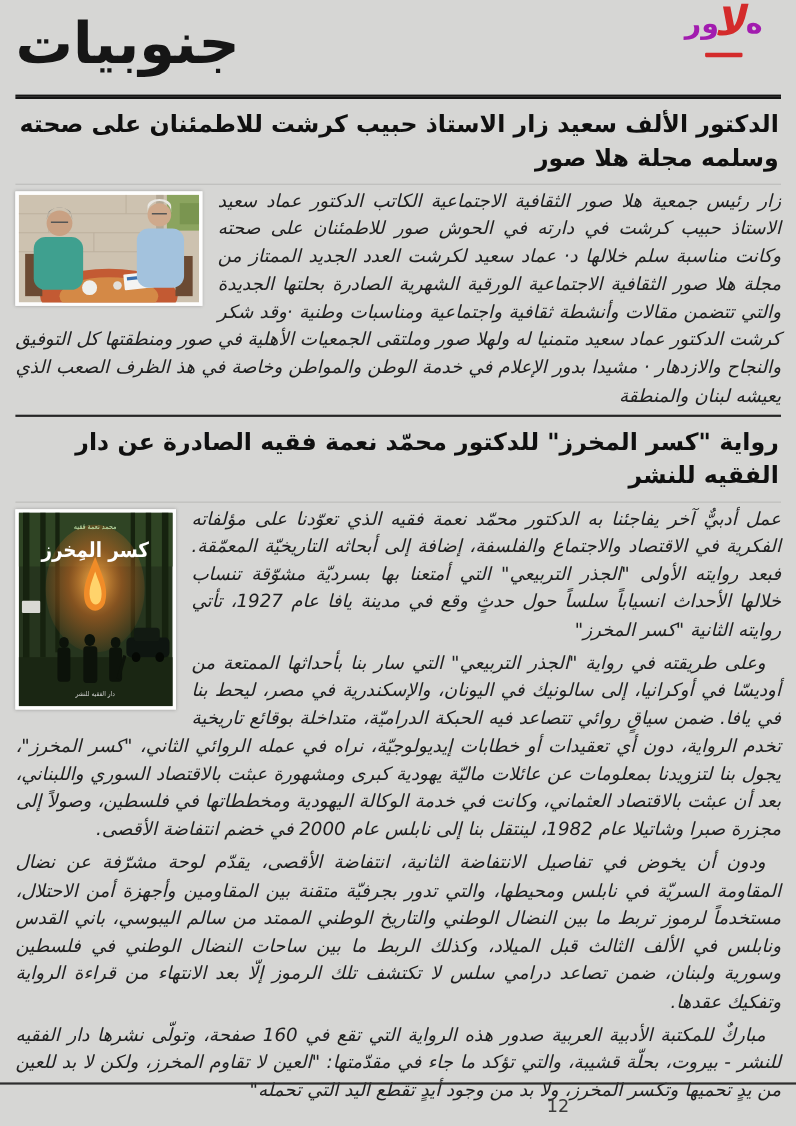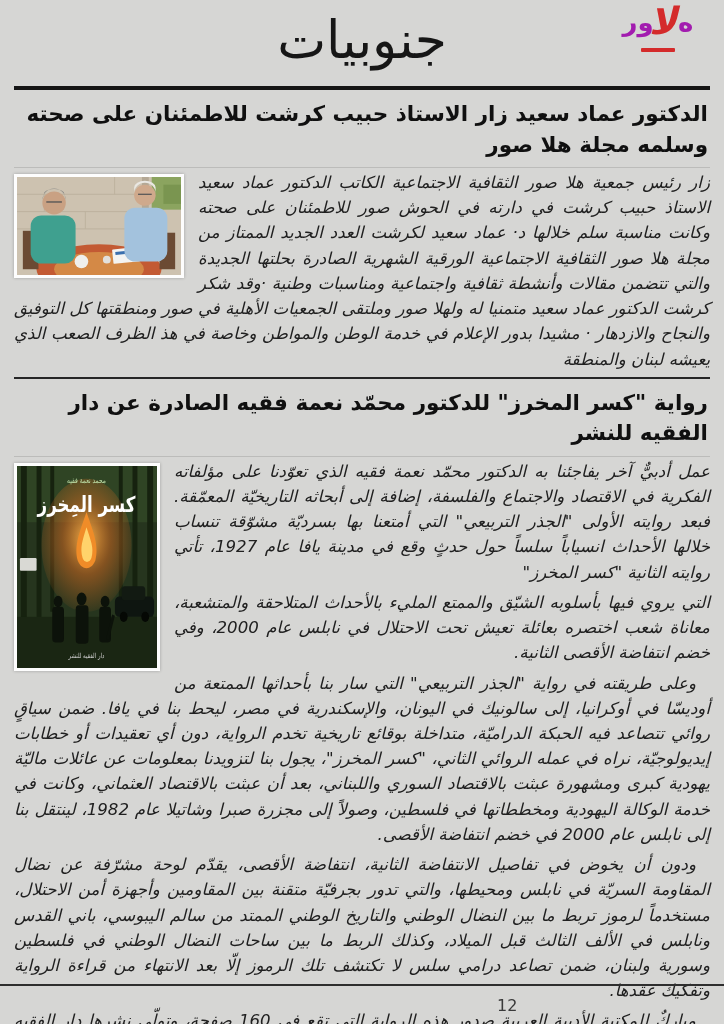--- a/index.html
+++ b/index.html
@@ -10,23 +10,23 @@
     color:#1c1c1c;
     direction:rtl;
     position:relative;
     overflow:hidden;
   }
   .page { padding:0 14px; position:relative; }
 
   
   .masthead { position:relative; height:84px; }
   .page-title {
-    text-align:center;
+    text-align:left;
     font-size:52px;
-    font-weight:400;
+    font-weight:700;
     line-height:80px;
     letter-spacing:0;
     color:#161616;
   }
   .logo-box { position:absolute; top:6px; right:2px; width:100px; text-align:center; }
   .logo-line { font-weight:bold; font-size:26px; line-height:30px; white-space:nowrap; }
   .logo-green { color:#a21caf; }
   .logo-red  { color:#d42b2b; display:inline-block; transform:skewX(-14deg) scale(1.25); font-size:30px; margin:0 1px; }
   .logo-accent { display:inline-block; width:34px; height:4px; background:#d42b2b; border-radius:1px; margin-top:1px; }
 
@@ -58,42 +58,42 @@
   .indent { text-indent:14px; }
 
   .float-img {
     float:left;
     background:#fff;
     border:3px solid #fdfdfd;
     box-shadow:0 0 3px rgba(0,0,0,.25);
     margin:4px 14px 4px 0;
   }
   .photo-meeting { width:170px; height:104px; }
-  .book-cover    { width:146px; height:208px; }
+  .book-cover    { width:146px; height:182px; }
   .float-img svg { display:block; width:100%; height:100%; }
 
   
   .bottom-rule { position:absolute; left:0; right:0; top:984px; border-top:2px solid #2e2e2e; }
   .page-number { position:absolute; left:497px; top:996px; font-size:16px; color:#3a3a3a; direction:ltr;text-align:center; }
 </style>
 </head>
 <body>
 
 <div class="page">
 
   <div class="masthead">
     <div class="page-title">جنوبيات</div>
     <div class="logo-box">
       <div class="logo-line"><span class="logo-green">ه</span><span class="logo-red">لا</span><span class="logo-green">ور</span></div>
       <span class="logo-accent"></span>
     </div>
   </div>
   <div class="double-rule"></div>
 
-  <h1 class="headline">الدكتور عماد سعيد زار الاستاذ حبيب كرشت للاطمئنان على صحته وسلمه مجلة هلا صور</h1>
+  <h1 class="headline">الدكتور الألف سعيد زار الاستاذ حبيب كرشت للاطمئنان على صحته وسلمه مجلة هلا صور</h1>
   <hr class="rule-light">
 
   <div class="article">
     <div class="float-img photo-meeting">
       <svg viewBox="0 0 168 102" preserveAspectRatio="none">
         <rect x="0" y="0" width="168" height="102" fill="#cdc2b0"></rect>
         <g stroke="#bdb19e" stroke-width="1">
           <line x1="0" y1="18" x2="140" y2="18"></line>
             <line x1="0" y1="36" x2="140" y2="36"></line>
           <line x1="0" y1="54" x2="140" y2="54"></line>
@@ -169,21 +169,20 @@
         <g>
           <rect x="100" y="102" width="40" height="16" rx="4" fill="#0e1510"></rect>
           <rect x="107" y="94" width="24" height="11" rx="3" fill="#121a12"></rect>
           <circle cx="109" cy="118" r="4" fill="#050804"></circle>
           <circle cx="131" cy="118" r="4" fill="#050804"></circle>
         </g>
         <text x="71" y="150" font-size="5.5" fill="#cfcfcf" text-anchor="middle">دار الفقيه للنشر</text>
       </svg>
     </div>
     <p>عمل أدبيٌّ آخر يفاجئنا به الدكتور محمّد نعمة فقيه الذي تعوّدنا على مؤلفاته الفكرية في الاقتصاد والاجتماع والفلسفة، إضافة إلى أبحاثه التاريخيّة المعمّقة. فبعد روايته الأولى "الجذر التربيعي" التي أمتعنا بها بسرديّة مشوّقة تنساب خلالها الأحداث انسياباً سلساً حول حدثٍ وقع في مدينة يافا عام 1927، تأتي روايته الثانية "كسر المخرز"</p>
-    <p>التي يروي فيها بأسلوبه الشيّق والممتع المليء بالأحداث المتلاحقة والمتشعبة، معاناة شعب اختصره بعائلة تعيش تحت الاحتلال في نابلس عام 2000، وفي خضم انتفاضة الأقصى الثانية.</p>
     <p class="indent">وعلى طريقته في رواية "الجذر التربيعي" التي سار بنا بأحداثها الممتعة من أوديسّا في أوكرانيا، إلى سالونيك في اليونان، والإسكندرية في مصر، ليحط بنا في يافا. ضمن سياقٍ روائي تتصاعد فيه الحبكة الدراميّة، متداخلة بوقائع تاريخية تخدم الرواية، دون أي تعقيدات أو خطابات إيديولوجيّة، نراه في عمله الروائي الثاني، "كسر المخرز"، يجول بنا لتزويدنا بمعلومات عن عائلات ماليّة يهودية كبرى ومشهورة عبثت بالاقتصاد السوري واللبناني، بعد أن عبثت بالاقتصاد العثماني، وكانت في خدمة الوكالة اليهودية ومخططاتها في فلسطين، وصولاً إلى مجزرة صبرا وشاتيلا عام 1982، لينتقل بنا إلى نابلس عام 2000 في خضم انتفاضة الأقصى.</p>
     <p class="indent">ودون أن يخوض في تفاصيل الانتفاضة الثانية، انتفاضة الأقصى، يقدّم لوحة مشرّفة عن نضال المقاومة السريّة في نابلس ومحيطها، والتي تدور بجرفيّة متقنة بين المقاومين وأجهزة أمن الاحتلال، مستخدماً لرموز تربط ما بين النضال الوطني والتاريخ الوطني الممتد من سالم اليبوسي، باني القدس ونابلس في الألف الثالث قبل الميلاد، وكذلك الربط ما بين ساحات النضال الوطني في فلسطين وسورية ولبنان، ضمن تصاعد درامي سلس لا تكتشف تلك الرموز إلّا بعد الانتهاء من قراءة الرواية وتفكيك عقدها.</p>
     <p class="indent">مباركٌ للمكتبة الأدبية العربية صدور هذه الرواية التي تقع في 160 صفحة، وتولّى نشرها  دار الفقيه للنشر - بيروت، بحلّة قشيبة، والتي تؤكد ما جاء في مقدّمتها: "العين لا تقاوم المخرز، ولكن لا بد للعين من يدٍ تحميها وتكسر المخرز، ولا بد من وجود أيدٍ تقطع اليد التي تحمله"</p>
   </div>
 
 </div>
 
 <div class="bottom-rule"></div>
 <div class="page-number">12</div>
 

